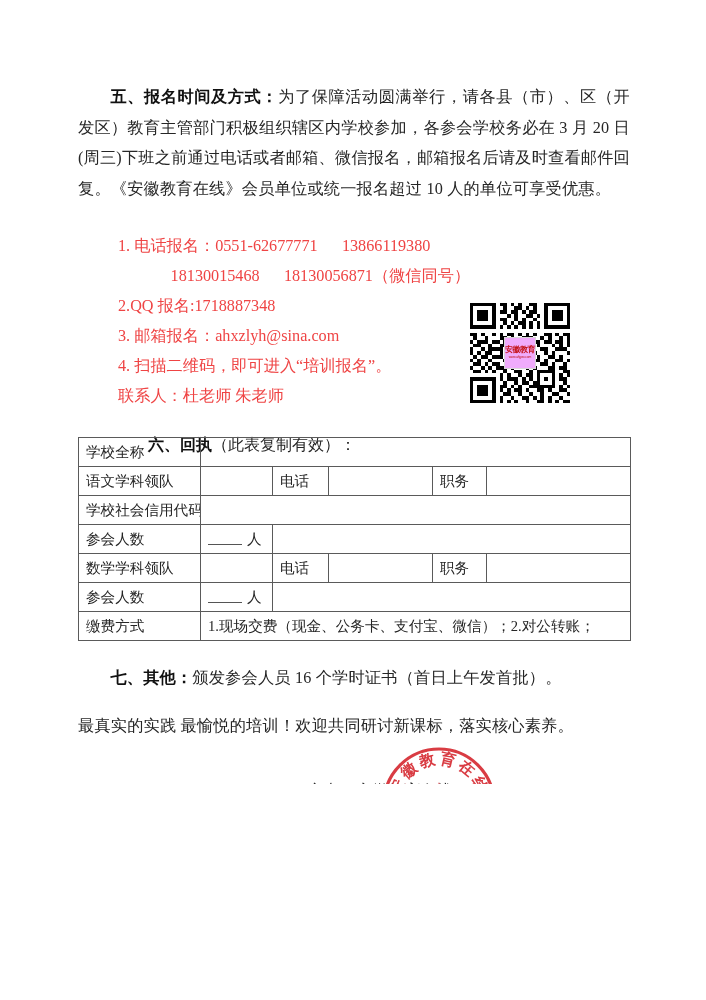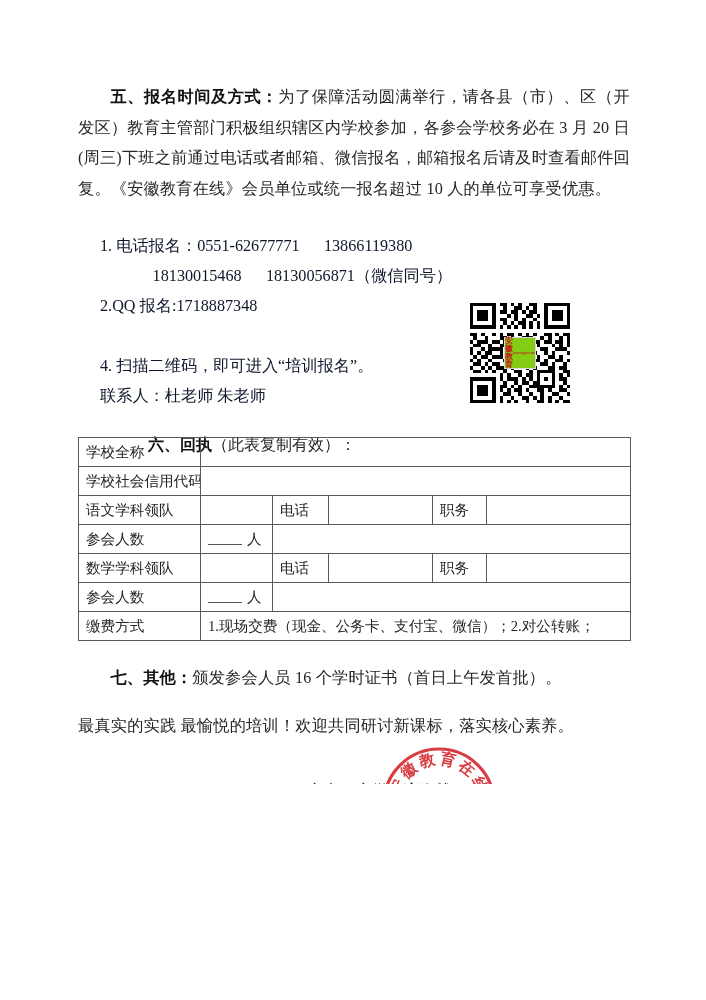--- a/index.html
+++ b/index.html
@@ -29,25 +29,25 @@
     text-align: justify;
     text-justify: inter-ideograph;
     color: #262626;
     letter-spacing: 0.2px;
   }
   .indent2 { text-indent: 2em; }
   .lead { font-weight: bold; color: #111; }
 
   .list-line {
     position: absolute;
-    left: 100px;
+    left: 118px;
     font-size: 16.2px;
     line-height: 30px;
     white-space: pre;
-    color: #0f172a;
+    color: #ef4444;
   }
 
   .sec-head {
     position: absolute;
     left: 132px;
     font-size: 16px;
     line-height: 26px;
     font-weight: bold;
     color: #111;
     white-space: pre;
@@ -91,25 +91,25 @@
     height: 108px;
     background: #ffffff;
   }
   #qr-wrap svg { display: block; }
   #qr-logo {
     position: absolute;
     left: 38px;
     top: 38px;
     width: 32px;
     height: 32px;
-    background: #84cc16;
+    background: #f0abfc;
     border: 1px solid #d8d8d8;
     box-sizing: border-box;
     display: flex;
-    flex-direction: row;
+    flex-direction: column;
     align-items: center;
     justify-content: center;
     line-height: 1;
   }
   #qr-logo .l1 {
     font-family: "Liberation Sans", sans-serif;
     font-size: 8px;
     font-weight: bold;
     color: #c4161c;
     letter-spacing: -0.5px;
@@ -168,20 +168,21 @@
   <div class="body-block indent2" style="top:82px;">
     <span class="lead">五、报名时间及方式：</span><span>为了保障活动圆满举行，请各县（市）、区（开发区）教育主管部门积极组织辖区内学校参加，各参会学校务必在 3 月 20 日(周三)下班之前通过电话或者邮箱、微信报名，邮箱报名后请及时查看邮件回复。《安徽教育在线》会员单位或统一报名超过 10 人的单位可享受优惠。</span>
   </div>
 
   <div class="list-line" style="top:231px;">1. 电话报名：0551-62677771      13866119380</div>
 
   <div class="list-line" style="top:261px;">             18130015468      18130056871（微信同号）</div>
 
   <div class="list-line" style="top:291px;">2.QQ 报名:1718887348</div>
 
+  <div class="list-line" style="top:321px;">3. 邮箱报名：ahxzlyh@sina.com</div>
 
   <div class="list-line" style="top:351px;">4. 扫描二维码，即可进入“培训报名”。</div>
 
   <div class="list-line" style="top:381px;">联系人：杜老师 朱老师</div>
 
   <div id="qr-wrap">
     <svg width="108" height="108" viewBox="0 0 29 29" shape-rendering="crispEdges">
       <rect width="29" height="29" fill="#ffffff"></rect>
       <g fill="#000000">
 
@@ -412,30 +413,30 @@
       <col style="width:104px">
       <col style="width:54px">
       <col style="width:144px">
     </colgroup>
     <tbody>
       <tr>
         <td>学校全称</td>
         <td colspan="5"></td>
       </tr>
       <tr>
+        <td>语文学科领队</td>
+        <td></td>
+        <td>电话</td>
+        <td></td>
+        <td>职务</td>
+        <td></td>
+      </tr>
+      <tr>
         <td>学校社会信用代码</td>
         <td colspan="5"></td>
-      </tr>
-      <tr>
-        <td>语文学科领队</td>
-        <td></td>
-        <td>电话</td>
-        <td></td>
-        <td>职务</td>
-        <td></td>
       </tr>
       <tr>
         <td>参会人数</td>
         <td>
           <span class="blank-line"></span><span>人</span>
         </td>
         <td colspan="4"></td>
       </tr>
       <tr>
         <td>数学学科领队</td>

